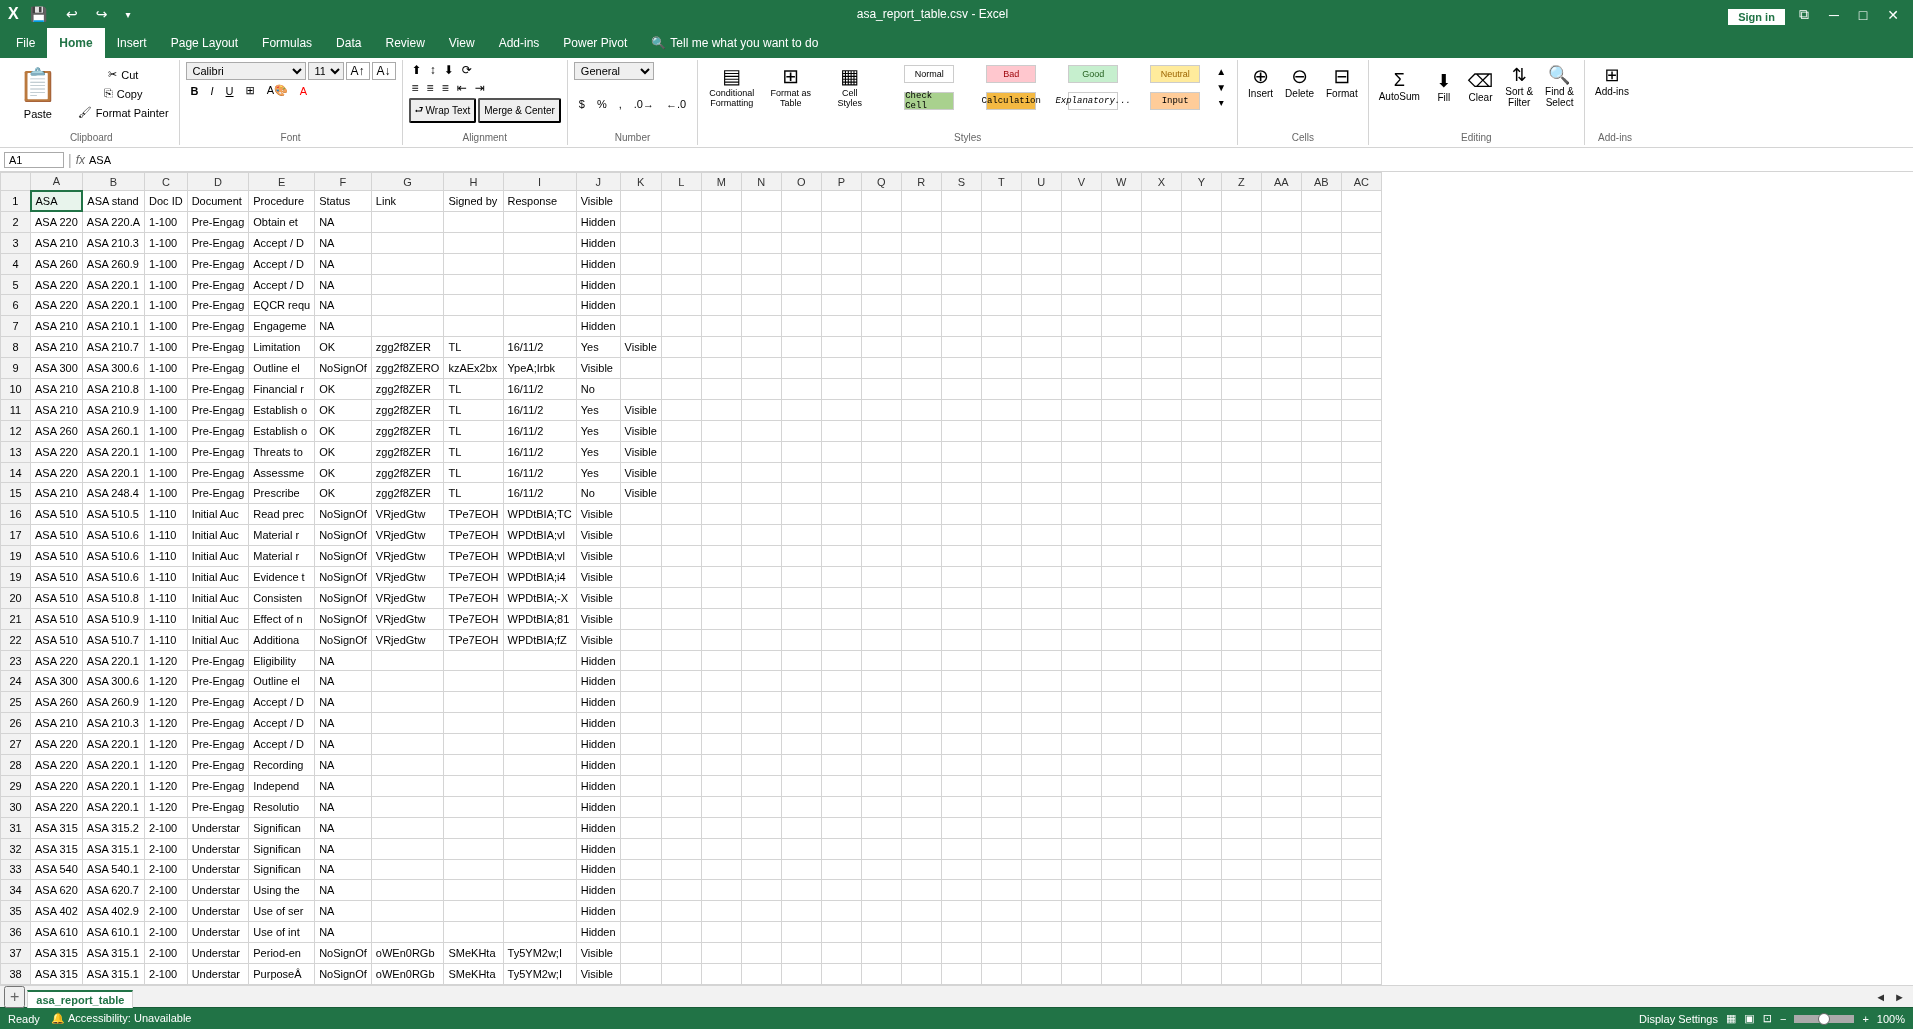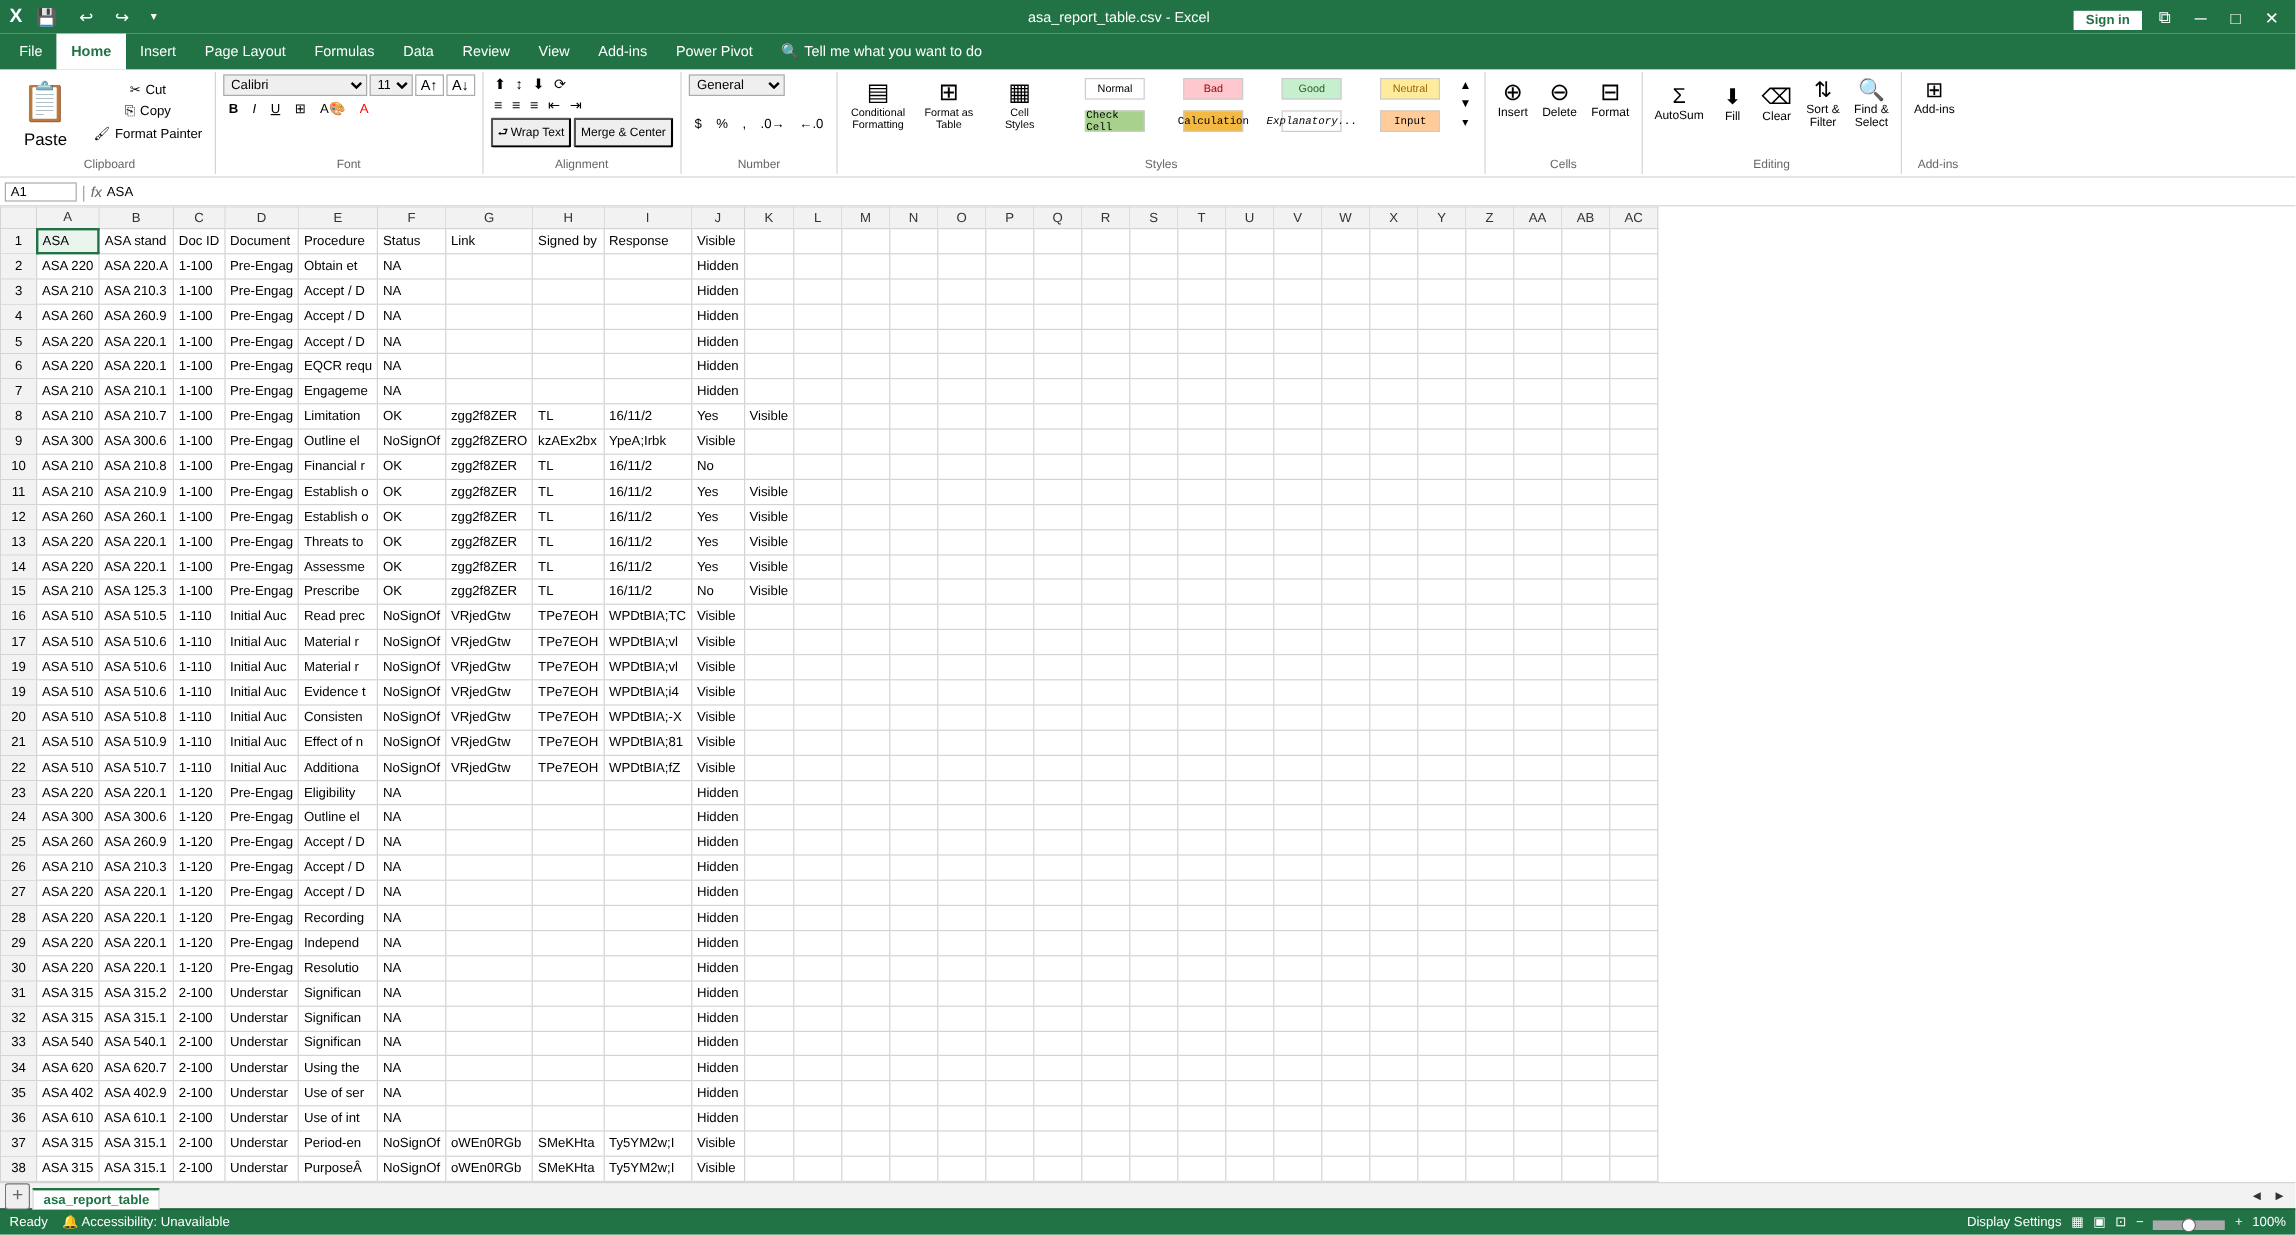--- a/index.html
+++ b/index.html
@@ -201,21 +201,21 @@
       color: white;
       height: 22px;
       display: flex;
       align-items: center;
       justify-content: space-between;
       padding: 0 8px;
       font-size: 11px;
       border-top: 1px solid #1a5c38;
     }
     .status-bar-left { display: flex; align-items: center; gap: 12px; }
-    .status-bar-right { display: flex; align-items: flex-end; gap: 8px; }
+    .status-bar-right { display: flex; align-items: center; gap: 8px; }
     .sheet-tab {
       padding: 2px 8px;
       font-size: 11px;
       cursor: pointer;
       background: white;
       border: 1px solid #d4d4d4;
       border-bottom: none;
       color: #333;
     }
     .sheet-tab.active {
@@ -287,21 +287,21 @@
     <span>Tell me what you want to do</span>
   </div>
 </div>
 
 <div class="ribbon">
 
   <div class="ribbon-group">
     <div class="ribbon-group-content">
       <div style="display:flex;flex-direction:column;align-items:center;margin-right:4px;">
         <div class="ribbon-btn" style="font-size:32px;padding:4px 8px;">📋</div>
-        <span style="font-size:14px;">Paste</span>
+        <span style="font-size:11px;">Paste</span>
       </div>
       <div style="display:flex;flex-direction:column;gap:2px;padding-top:4px;">
         <div class="ribbon-btn" style="flex-direction:row;gap:4px;font-size:11px;">
           <span>✂</span>
           <span>Cut</span>
         </div>
         <div class="ribbon-btn" style="flex-direction:row;gap:4px;font-size:11px;">
           <span>⎘</span>
           <span>Copy</span>
         </div>
@@ -1008,21 +1008,21 @@
             <td></td>
             <td></td>
             <td></td>
             <td></td>
             <td></td>
             <td></td>
           </tr>
           <tr>
             <td class="row-header">15</td>
             <td>ASA 210</td>
-            <td>ASA 125.3</td>
+            <td>ASA 248.4</td>
             <td>1-100</td>
             <td>Pre-Engag</td>
             <td>Prescribe</td>
             <td>OK</td>
             <td>zgg2f8ZER</td>
             <td>TL</td>
             <td>16/11/2</td>
             <td>No</td>
             <td>Visible</td>
             <td></td>

